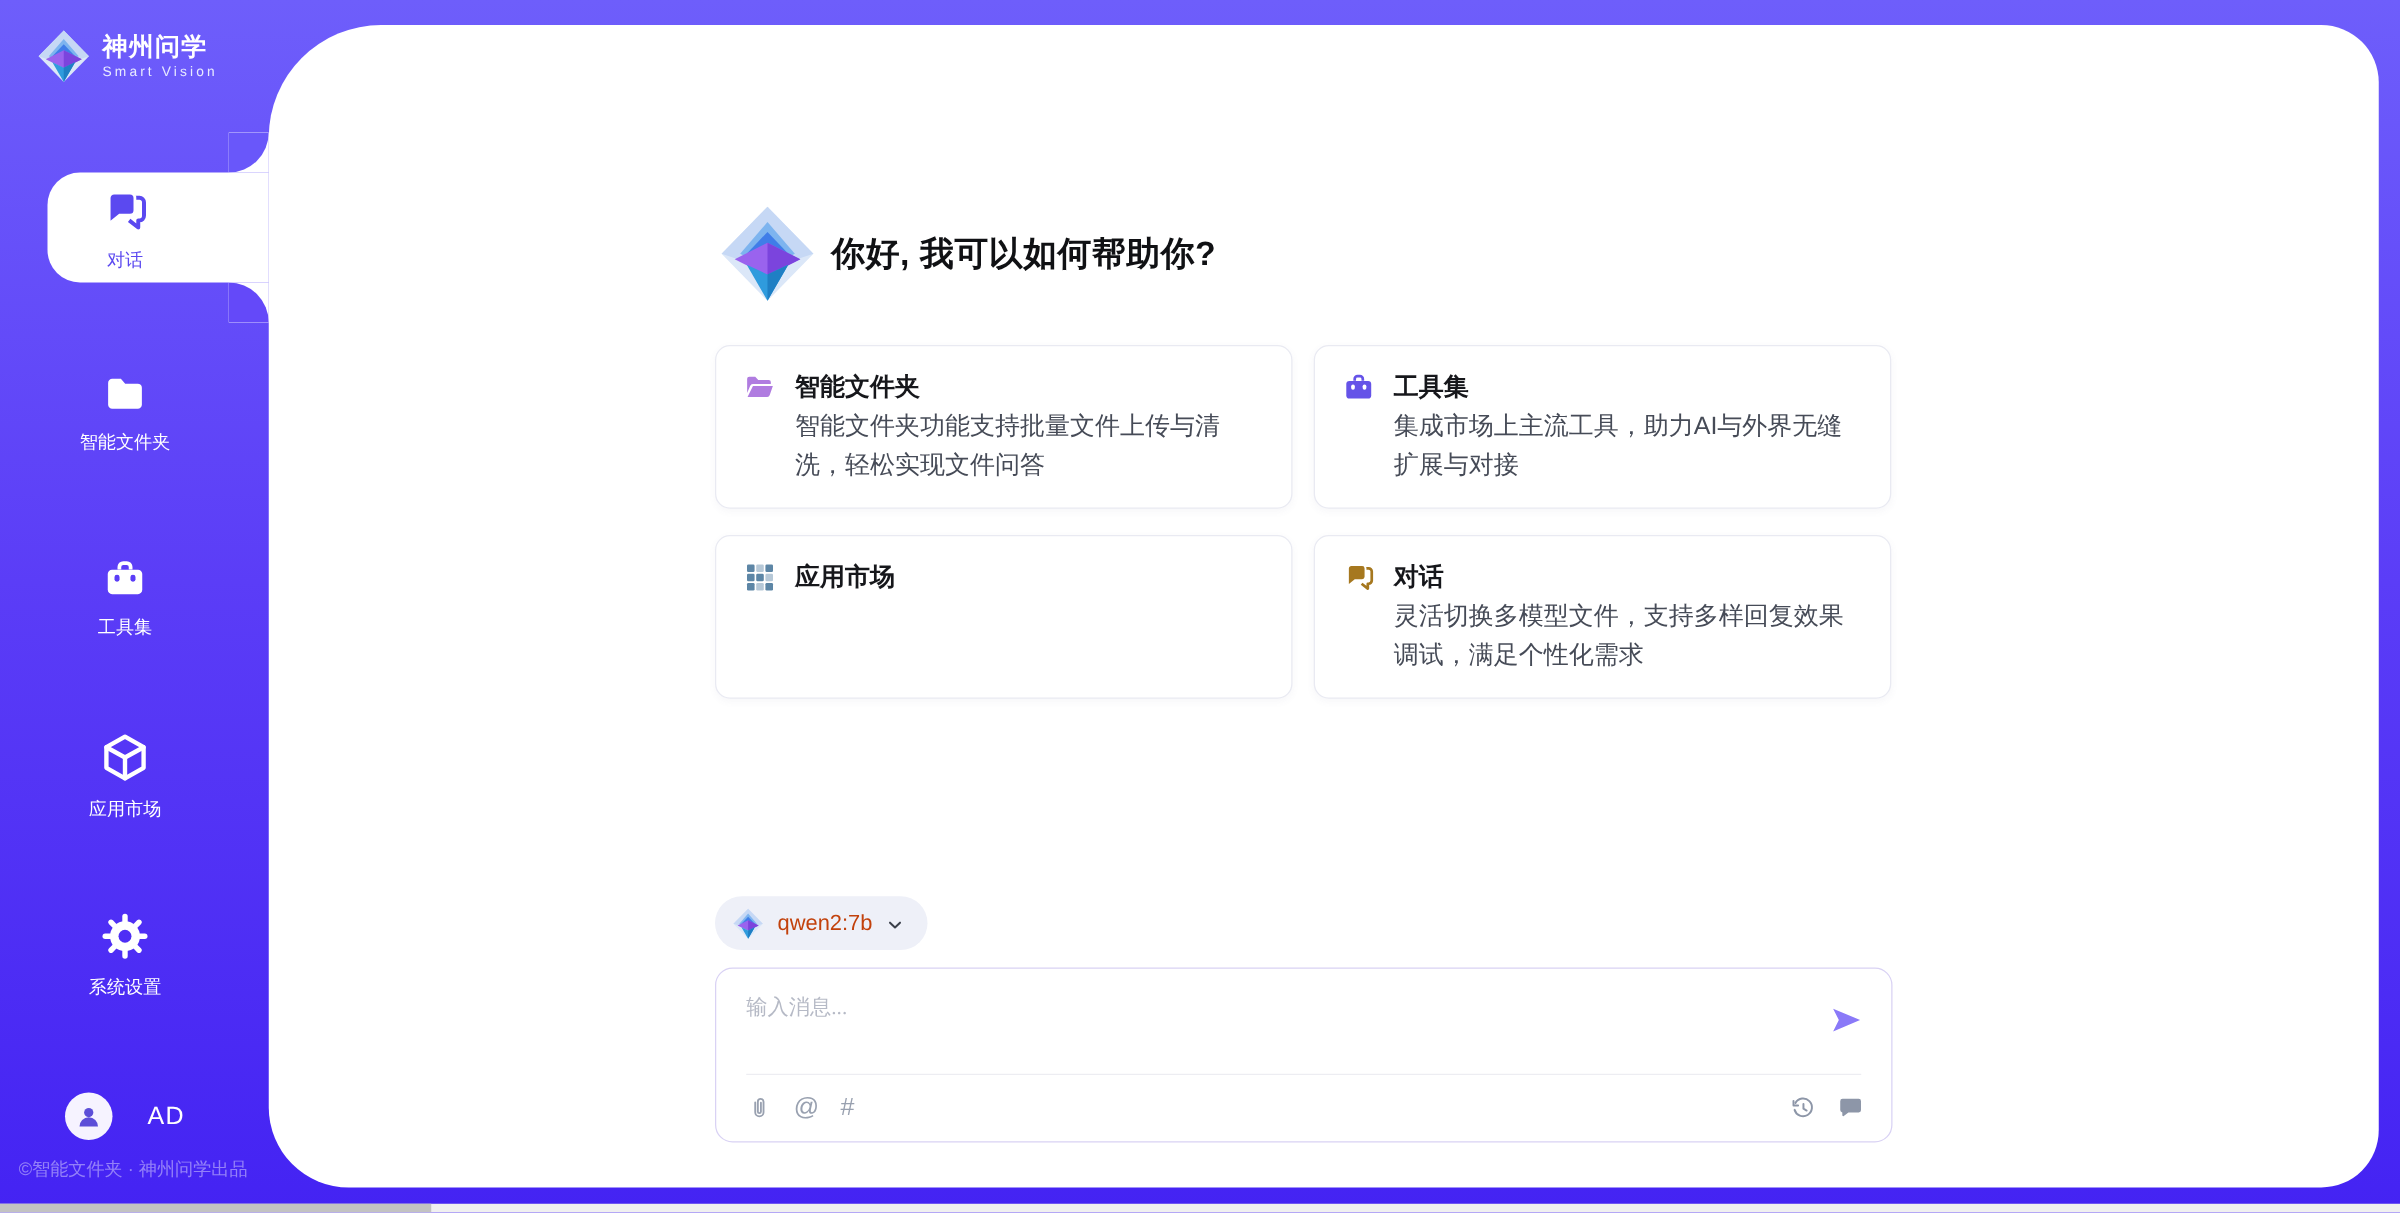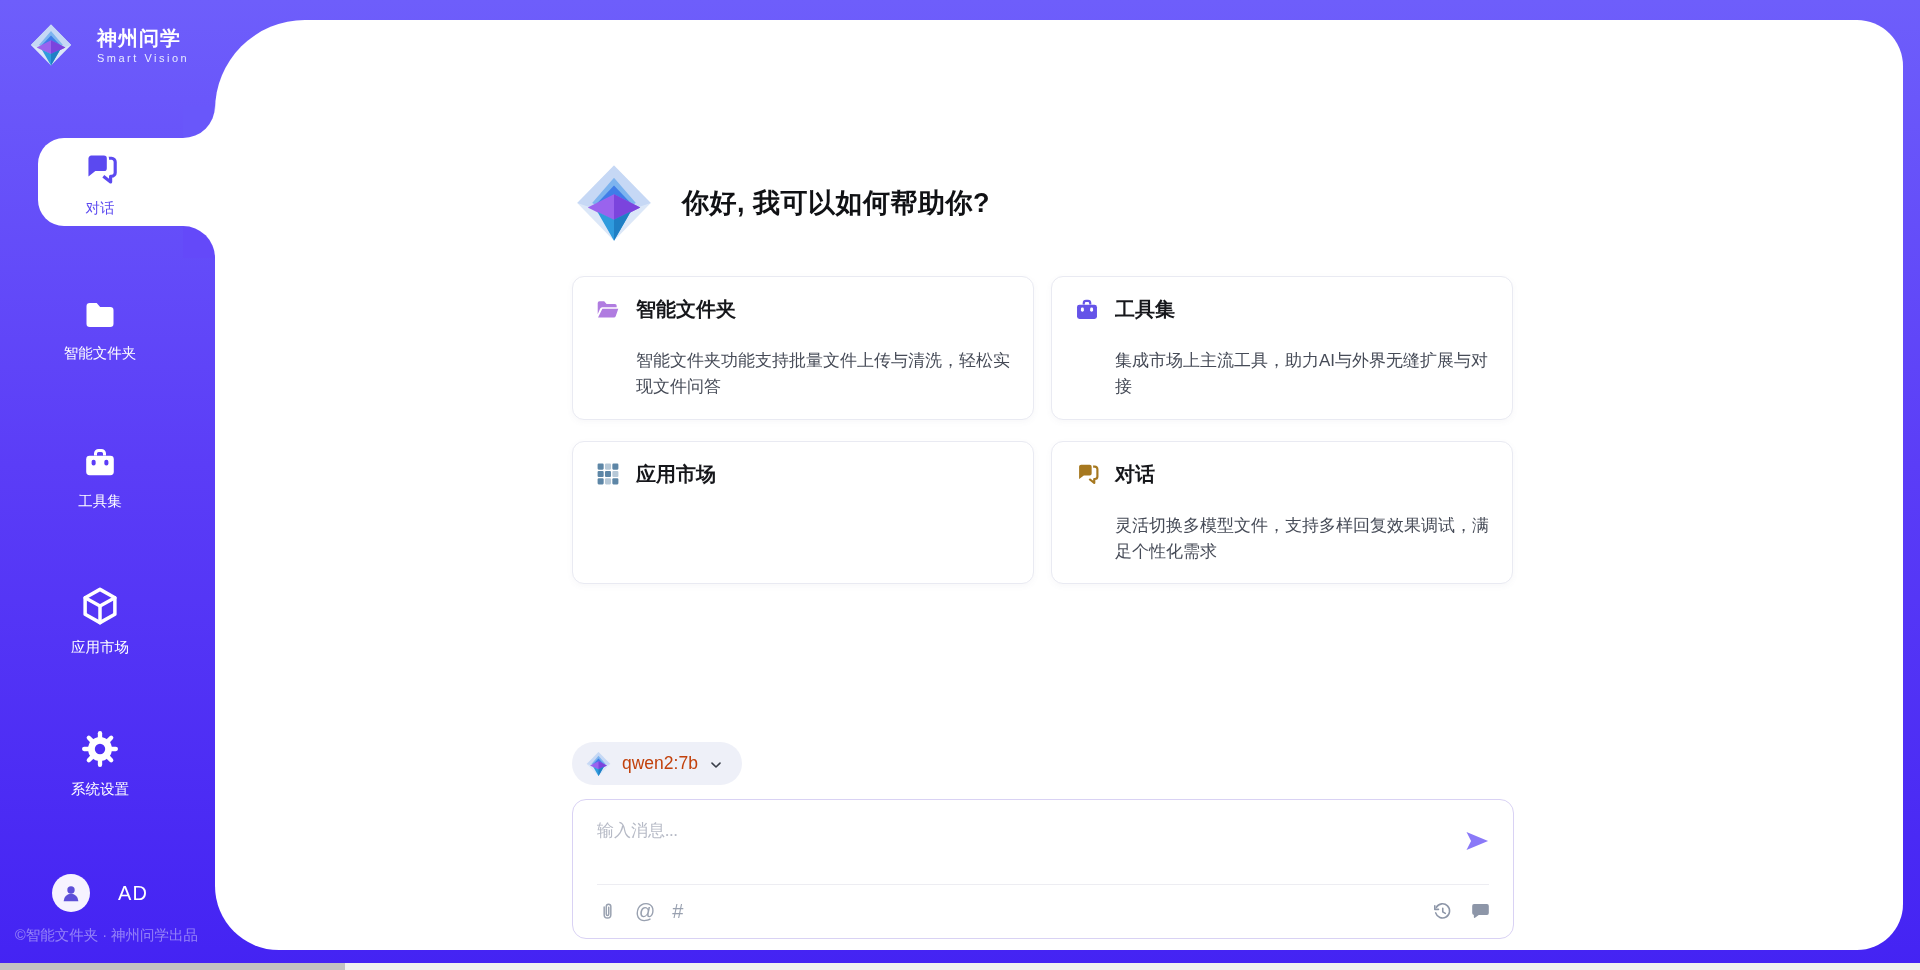--- a/index.html
+++ b/index.html
@@ -5,21 +5,21 @@
   * { margin:0; padding:0; box-sizing:border-box; }
   html,body { width:1920px; height:970px; overflow:hidden; }
   body {
     font-family:"Liberation Sans","DejaVu Sans",sans-serif;
     background:linear-gradient(180deg,#6e5efb 0%,#5b3df7 48%,#4423f3 100%);
     position:relative;
   }
   svg { display:block; }
 
   
-  .brand { position:absolute; left:28px; top:20px; display:flex; align-items:center; gap:23px; z-index:6; }
+  .brand { position:absolute; left:28px; top:20px; display:flex; align-items:center; gap:8px; z-index:6; }
   .brand-logo { width:46px; height:50px; }
   .brand-title { color:#fff; font-size:20px; font-weight:700; letter-spacing:1px; line-height:1.15; }
   .brand-sub { color:#e8ebff; font-size:11px; letter-spacing:2.5px; margin-top:2px; }
 
   .tab-blob { position:absolute; left:38px; top:138px; width:177px; height:88px;
     background:#fff; border-radius:26px 0 0 26px; z-index:4; }
   .tab-conn { position:absolute; left:183px; width:32px; height:32px; background:#fff; z-index:4; overflow:hidden; }
   .tab-conn.top { top:106px; }
   .tab-conn.bottom { top:226px; }
   .tab-conn.top::after { content:""; position:absolute; inset:0; background:#6957fa; border-bottom-right-radius:100%; }
@@ -44,33 +44,33 @@
   .avatar svg { width:24px; height:24px; }
   .user-name { color:#fff; font-size:20px; letter-spacing:1px; }
   .side-footer { position:absolute; left:15px; top:926px; color:rgba(255,255,255,.42);
     font-size:14.5px; z-index:5; }
 
   
   .panel { position:absolute; left:215px; top:20px; width:1688px; height:930px;
     background:#fff; border-radius:90px 46px 46px 64px; z-index:3; }
   .content { position:absolute; left:572px; top:160px; width:944px; z-index:4; }
 
-  .greeting { display:flex; align-items:center; gap:26px; height:86px; }
+  .greeting { display:flex; align-items:center; gap:9px; height:86px; }
   .greeting-logo { width:84px; height:86px; }
   .greeting-text { font-size:27px; font-weight:700; color:#101114; letter-spacing:.5px; }
 
   .cards { margin-top:30px; display:grid; grid-template-columns:462px 462px; column-gap:17px; row-gap:21px; }
   .card { min-height:130px; background:#fff; border:1px solid #e9eaf2; border-radius:12px;
     padding:19px 22px 18px; box-shadow:0 2px 6px rgba(90,90,140,.05); cursor:pointer; }
   .card-head { display:flex; align-items:center; gap:15px; }
   .card-icon { width:26px; height:26px; flex:0 0 26px; }
   .ci-folder { color:#b07ce0; } .ci-case { color:#6553e8; }
   .ci-grid { color:#5d86a6; } .ci-chat { color:#a6781f; }
   .card-title { font-size:20px; font-weight:700; color:#16171b; }
-  .card-desc { margin:25px 0 0 41px; font-size:17px; line-height:1.55; color:#464b57; }
+  .card-desc { margin:3px 0 0 41px; font-size:20px; line-height:1.55; color:#464b57; }
 
   .model-pill { margin-top:158px; display:inline-flex; align-items:center; gap:10px;
     height:43px; padding:0 18px 0 13px; background:#eef0f8; border-radius:22px; cursor:pointer; }
   .pill-logo { width:27px; height:28px; }
   .pill-text { font-size:17.5px; color:#c2410c; }
   .pill-chevron { width:16px; height:16px; color:#3a3f4a; margin-top:2px; }
 
   .composer { position:relative; margin-top:14px; width:942px; height:140px;
     background:#fff; border:1.5px solid #d9d2f4; border-radius:14px; }
   .msg-input { position:absolute; left:0; top:0; width:860px; height:80px;

